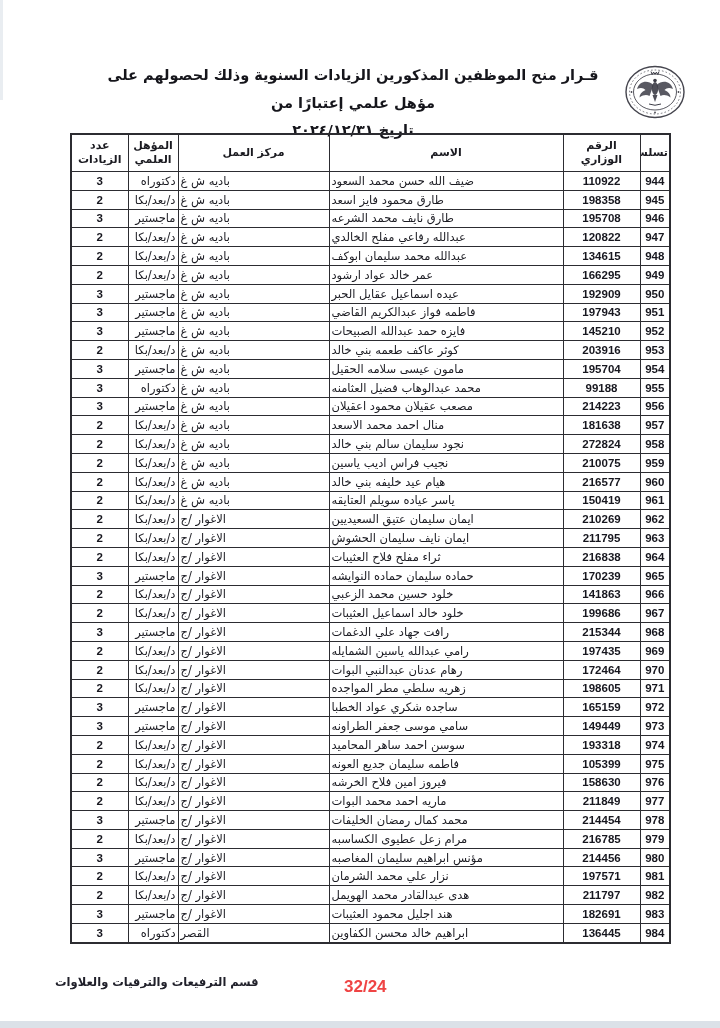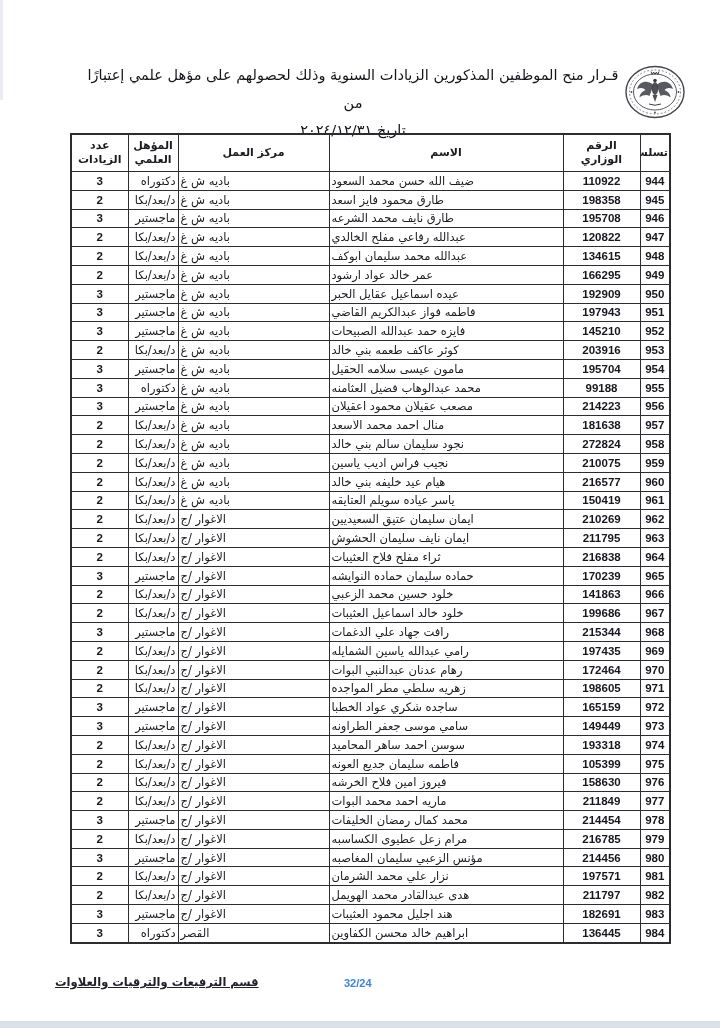--- a/index.html
+++ b/index.html
@@ -8,21 +8,21 @@
     background:#ffffff;
     font-family:"DejaVu Sans",sans-serif;
     color:#1c1c1c;
   }
   .scan-left-strip{position:absolute;left:0;top:0;width:3px;height:100px;background:#e9edf1;}
   .scan-bottom-strip{position:absolute;left:0;bottom:0;width:720px;height:7px;background:#dbe1e8;}
 
   .doc-title{
     position:absolute;top:62px;left:86px;width:534px;
     text-align:center;direction:rtl;
-    font-weight:normal;font-size:14.5px;line-height:1.9;color:#15151b;
+    font-weight:bold;font-size:14.5px;line-height:1.9;color:#15151b;
   }
   .emblem{position:absolute;left:623px;top:63px;width:64px;height:56px;}
 
   table.emp{
     position:absolute;top:133px;left:70px;width:599px;
     border-collapse:collapse;table-layout:fixed;direction:rtl;
     border:2px solid #2c2c31;
   }
   table.emp th, table.emp td{
     border:1px solid #2c2c31;
@@ -39,26 +39,26 @@
     font-family:"Liberation Sans",sans-serif;font-weight:bold;
     font-size:12.3px;text-align:center;color:#17171f;
   }
   td.name{text-align:left;padding-right:4px;font-size:11.6px;color:#1b1b22;}
   td.work{text-align:left;padding-right:5px;font-size:11.4px;color:#1b1b22;}
   td.qual{text-align:right;font-size:10.8px;color:#1b1b22;padding:0 1px;}
 
   .dept-label{
     position:absolute;top:975px;left:55px;width:210px;
     direction:rtl;text-align:left;
-    font-size:11.5px;font-weight:bold;color:#20202a;text-decoration:underline;
+    font-size:11.5px;font-weight:bold;color:#20202a;
   }
   .page-number{
     position:absolute;top:977px;left:344px;
     font-family:"Liberation Sans",sans-serif;font-weight:bold;
-    font-size:11px;color:#3b82f6;
+    font-size:17px;color:#ef4444;
   }
 </style>
 </head>
 <body>
 
 <div class="scan-left-strip"></div>
 
 <svg class="emblem" viewBox="0 0 64 56" xmlns="http://www.w3.org/2000/svg">
   <ellipse cx="32" cy="29" rx="29" ry="25.5" fill="none" stroke="#45454e" stroke-width="1.4"></ellipse>
   <ellipse cx="32" cy="29" rx="25.5" ry="22" fill="none" stroke="#55555e" stroke-width="0.8" stroke-dasharray="1.6 2.1"></ellipse>
@@ -384,21 +384,21 @@
         <td class="num">979</td>
         <td class="num">216785</td>
         <td class="name">مرام زعل عطيوى الكساسبه</td>
         <td class="work">الاغوار /ج</td>
         <td class="qual">د/بعد/بكا</td>
         <td class="num">2</td>
       </tr>
       <tr>
         <td class="num">980</td>
         <td class="num">214456</td>
-        <td class="name">مؤنس الزعبي سليمان المغاصبه</td>
+        <td class="name">مؤنس ابراهيم سليمان المغاصبه</td>
         <td class="work">الاغوار /ج</td>
         <td class="qual">ماجستير</td>
         <td class="num">3</td>
       </tr>
       <tr>
         <td class="num">981</td>
         <td class="num">197571</td>
         <td class="name">نزار علي محمد الشرمان</td>
         <td class="work">الاغوار /ج</td>
         <td class="qual">د/بعد/بكا</td>

